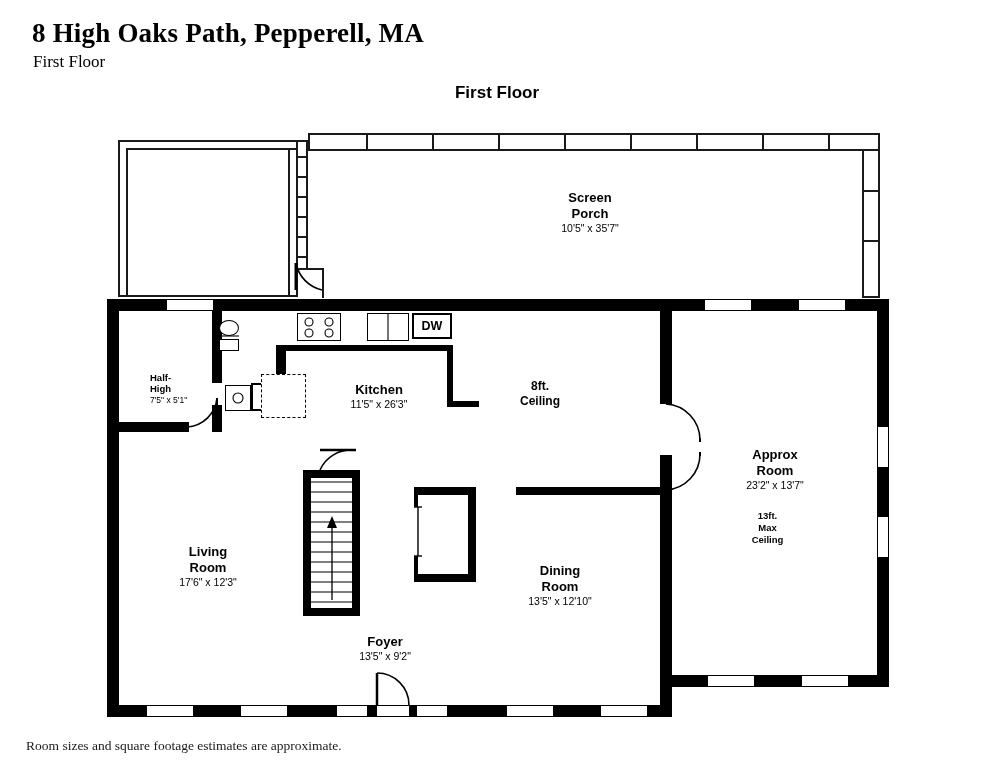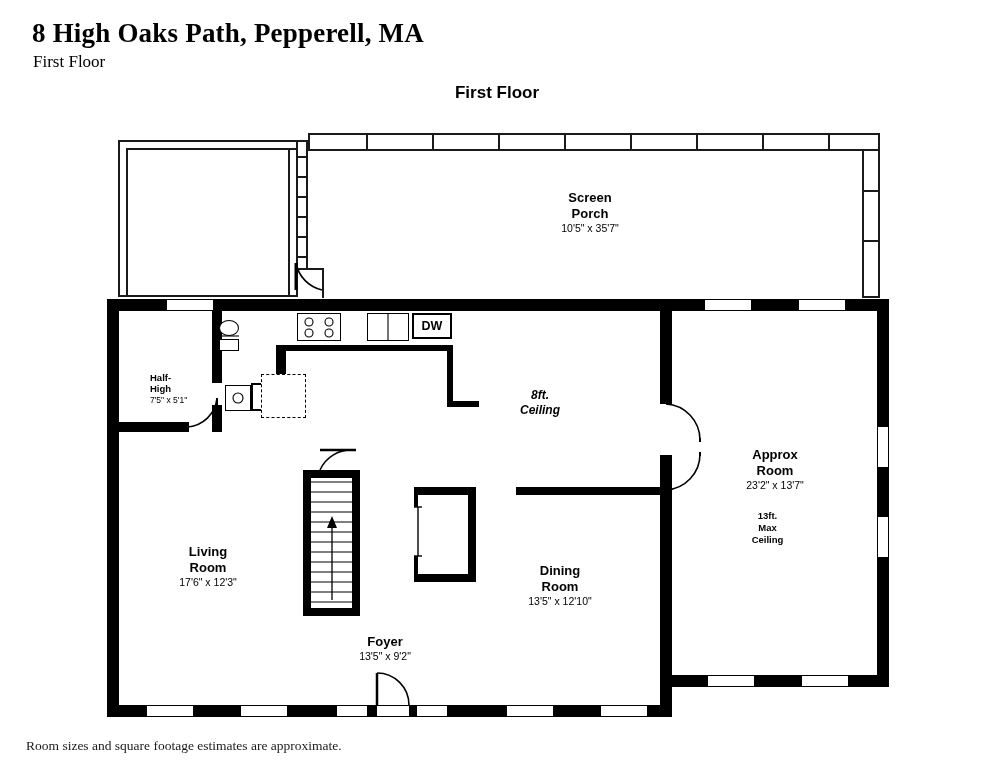--- a/index.html
+++ b/index.html
@@ -369,22 +369,26 @@
       <line x1="219" y1="336" x2="239" y2="336"></line>
     </g>
   </svg>
 
   <div class="small-label" style="left:150px; top:346px; width:90px;">
     <div>Half-</div>
     <div>High</div>
     <div class="dim">7'5" x 5'1"</div>
   </div>
 
-
-  <div class="note-label" style="left:470px; top:388px; width:140px;font-style:italic;">
+  <div class="room-label" style="left:290px; top:382px; width:178px;">
+    <div class="nm">Kitchen</div>
+    <div class="dim">11'5" x 26'3"</div>
+  </div>
+
+  <div class="note-label" style="left:470px; top:379px; width:140px;">
     <div>8ft.</div>
     <div>Ceiling</div>
   </div>
 
   <div class="room-label" style="left:690px; top:447px; width:170px;">
     <div class="nm">Approx</div>
     <div class="nm">Room</div>
     <div class="dim">23'2" x 13'7"</div>
   </div>
 

